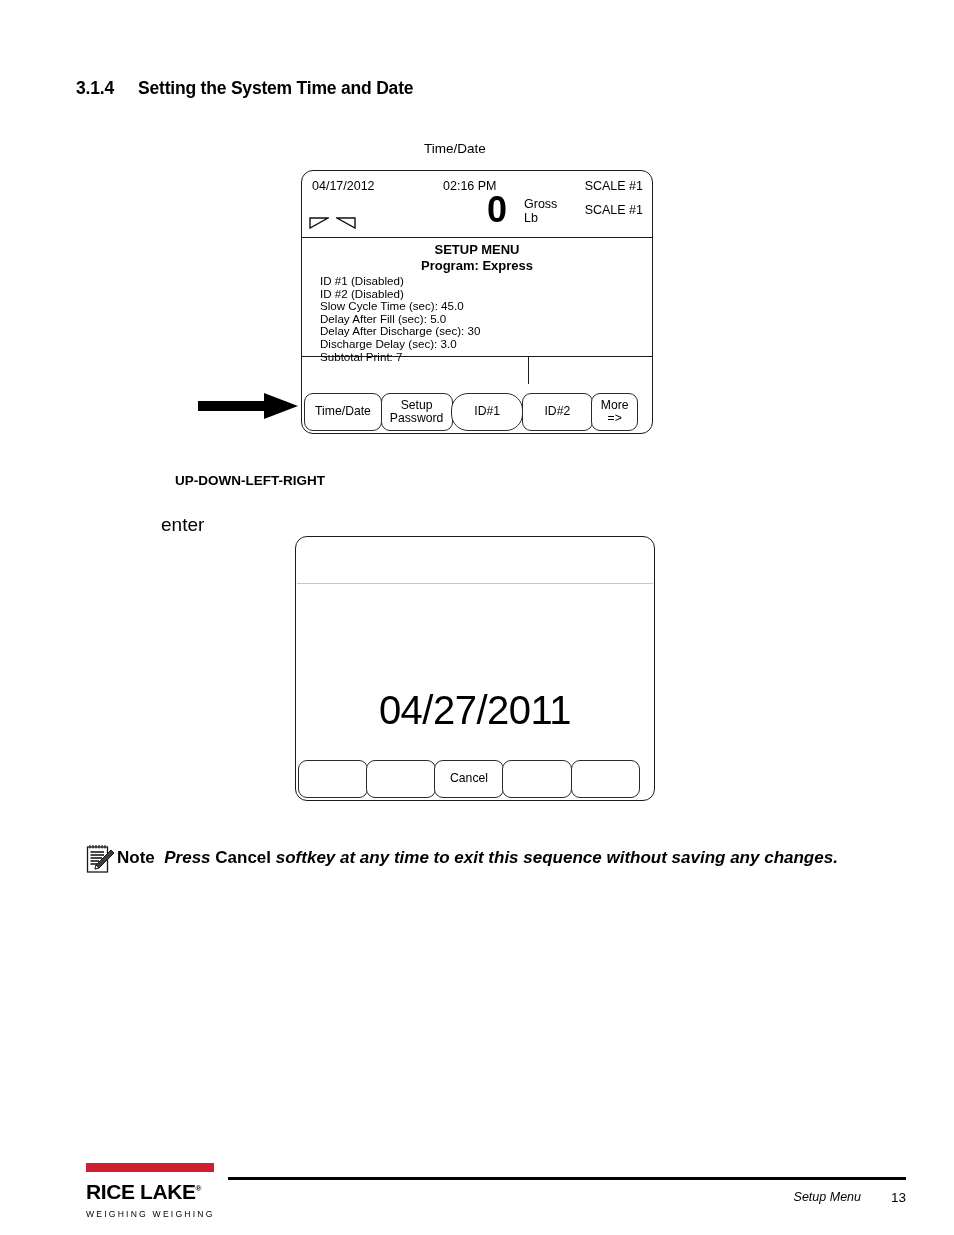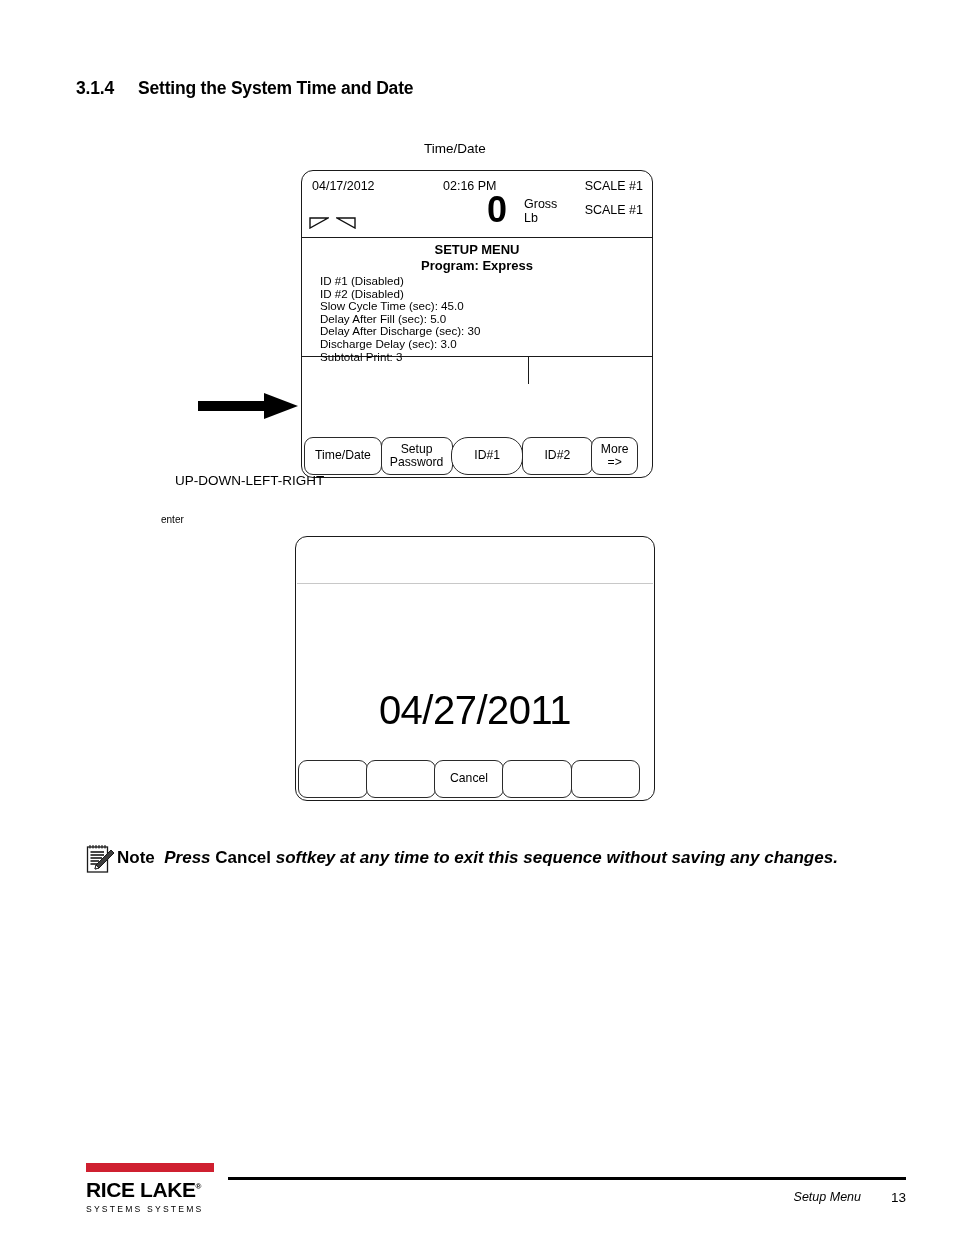--- a/index.html
+++ b/index.html
@@ -34,21 +34,21 @@
     font-size: 13.5px;
   }
 
   
   .panel {
     position: absolute;
     border: 1.6px solid #1a1a1a;
     border-radius: 12px;
     background: #ffffff;
   }
-  #panel-one  { left: 301px; top: 170px;  width: 352px; height: 308px; text-decoration: underline; }
+  #panel-one  { left: 301px; top: 170px;  width: 352px; height: 264px; text-decoration: underline; }
   #panel-two  { left: 295px; top: 536px;  width: 360px; height: 265px; }
 
   
   .wt-header {
     position: absolute;
     left: 0; top: 0; right: 0;
     height: 67px;
     border-bottom: 1.5px solid #1a1a1a;
   }
   .wt-date   { position: absolute; left: 10px;  top: 8px;  font-size: 12.5px; }
@@ -136,42 +136,42 @@
     font-size: 40px;
     font-weight: normal;
     letter-spacing: -0.5px;
     line-height: 40px;
   }
 
   
   .arrow-wrap { position: absolute; left: 198px; top: 390px; }
 
   
-  .label-updown { position: absolute; left: 175px; top: 473px; font-size: 13.5px; font-weight: normal; }
-  .label-enter  { position: absolute; left: 161px; top: 514px; font-size: 10px; }
+  .label-updown { position: absolute; left: 175px; top: 473px; font-size: 13.5px; font-weight: bold; }
+  .label-enter  { position: absolute; left: 161px; top: 514px; font-size: 19px; }
 
   
   .note-block { position: absolute; left: 85px; top: 843px; display: flex; align-items: flex-start; }
   .note-icon  { width: 30px; height: 31px; flex: 0 0 30px; }
   .note-text  { font-size: 17px; line-height: 18px; margin-left: 2px; padding-top: 6px; white-space: nowrap; }
   .note-word  { font-weight: bold; font-style: normal; }
   .note-ital  { font-weight: bold; font-style: italic; }
 
   
   .footer-rule {
     position: absolute;
     left: 228px; right: 48px; top: 1177px;
     height: 2.6px;
     background: #000000;
   }
   .logo { position: absolute; left: 86px; top: 1163px; width: 136px; }
   .logo-bar  { width: 128px; height: 9px; background: #cf2030; }
   .logo-name {
     font-size: 21px; font-weight: bold; letter-spacing: -0.4px;
-    line-height: 25px; margin-top: 2px; position: relative; display: inline-block;
+    line-height: 30px; margin-top: 2px; position: relative; display: inline-block;
   }
   .logo-reg { font-size: 8px; vertical-align: super; }
   .logo-tag { font-size: 8.6px; letter-spacing: 2.2px; margin-top: 2px; }
   .footer-sec  { position: absolute; right: 93px; top: 1190px; font-size: 12.5px; font-style: italic; }
   .footer-page { position: absolute; right: 48px; top: 1190px; font-size: 13.5px; }
 </style>
 </head>
 <body>
 
 <div class="heading">
@@ -205,21 +205,21 @@
   <div class="menu-body">
     <div class="menu-title">SETUP MENU</div>
     <div class="menu-sub">Program: Express</div>
     <div class="menu-list">
       <div>ID #1 (Disabled)</div>
       <div>ID #2 (Disabled)</div>
       <div>Slow Cycle Time (sec): 45.0</div>
       <div>Delay After Fill (sec): 5.0</div>
       <div>Delay After Discharge (sec): 30</div>
       <div>Discharge Delay (sec): 3.0</div>
-      <div>Subtotal Print: 3</div>
+      <div>Subtotal Print: 7</div>
     </div>
   </div>
 
   <div class="spacer-row">
     <div class="spacer-divider"></div>
   </div>
 
   <div class="softkey-row">
     <div class="softkey k-time">Time/Date</div>
     <div class="softkey k-pass">
@@ -278,16 +278,16 @@
     <polygon points="26,7 29,10 14,25 10,26 11,22" fill="#3c3c3c" stroke="#1a1a1a" stroke-width="1"></polygon>
     <polygon points="10,26 11,22 14,25" fill="#ffffff" stroke="#1a1a1a" stroke-width="0.9"></polygon>
   </svg>
   <div class="note-text"><span class="note-word">Note</span>&nbsp;&nbsp;<span class="note-ital">Press</span>&nbsp;<span class="note-word">Cancel</span>&nbsp;<span class="note-ital">softkey at any time to exit this sequence without saving any changes.</span></div>
 </div>
 
 <div class="footer-rule"></div>
 <div class="logo">
   <div class="logo-bar"></div>
   <div class="logo-name"><span>RICE</span>&nbsp;<span>LAKE</span><span class="logo-reg">®</span></div>
-  <div class="logo-tag">SYSTEMS SYSTEMS</div>
+  <div class="logo-tag">WEIGHING WEIGHING</div>
 </div>
 <div class="footer-sec">Setup Menu</div>
 <div class="footer-page">13</div>
 
 </body></html>

